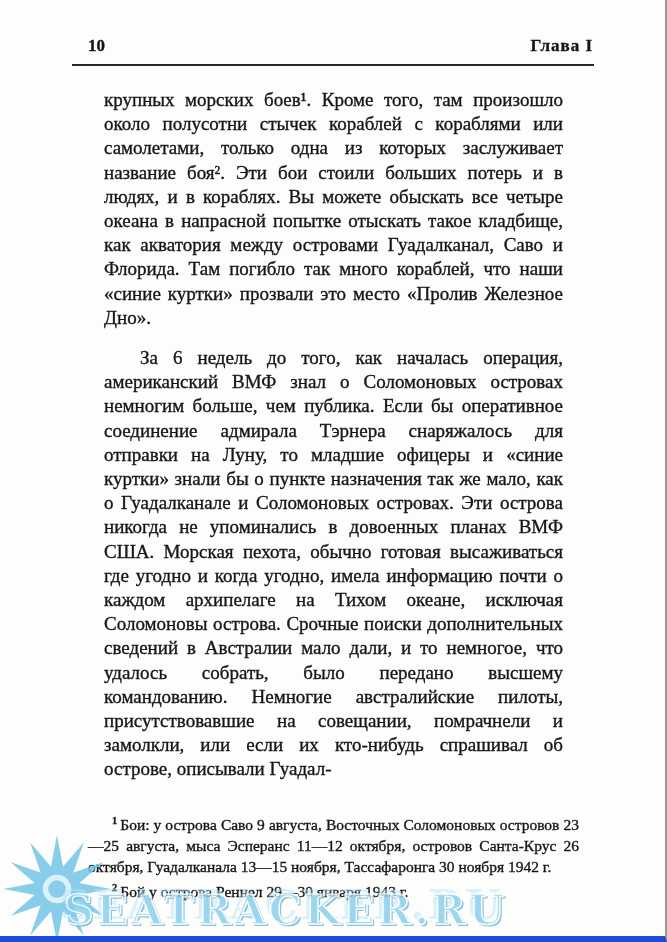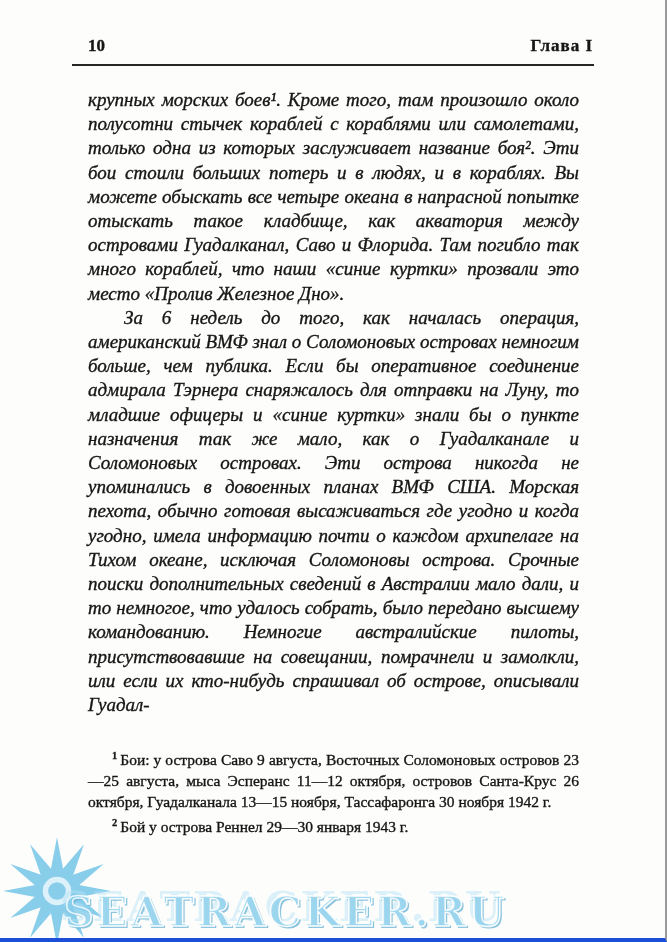--- a/index.html
+++ b/index.html
@@ -6,21 +6,21 @@
   .page{
     position:relative;
     width:667px;height:942px;
     box-sizing:border-box;
     margin:0 auto;
     background:#fdfdfb;
     overflow:hidden;
     font-family:"Liberation Serif", serif;
     color:#161616;
     border-right:2px solid #9a9a9a;
-    border-bottom:4px solid #1d4ed8;
+    border-bottom:6px solid #1d4ed8;
     -webkit-text-stroke:0.35px;
   }
   
   .header{
     position:relative;
     margin:36px 72px 0 72px;
     height:24px;
     font-weight:bold;
     font-size:17px;
   }
@@ -31,21 +31,21 @@
     border:none;border-top:2px solid #262626;height:0;
   }
   
   .body-text{
     margin:22px 86px 0 88px;
     font-size:19px;
     line-height:24.2px;
     text-align:justify;
     hyphens:manual;
   }
-  .body-text p{margin:0;text-indent:36px;font-style:italic;}
+  .body-text p{margin:16px;text-indent:36px;}
   .body-text p.continuation{text-indent:0;}
   
   .footnotes{
     margin:28px 86px 0 88px;
     font-size:15.5px;
     line-height:21px;
     text-align:justify;
   }
   .footnotes p{margin:0;text-indent:24px;}
   .footnotes sup{

